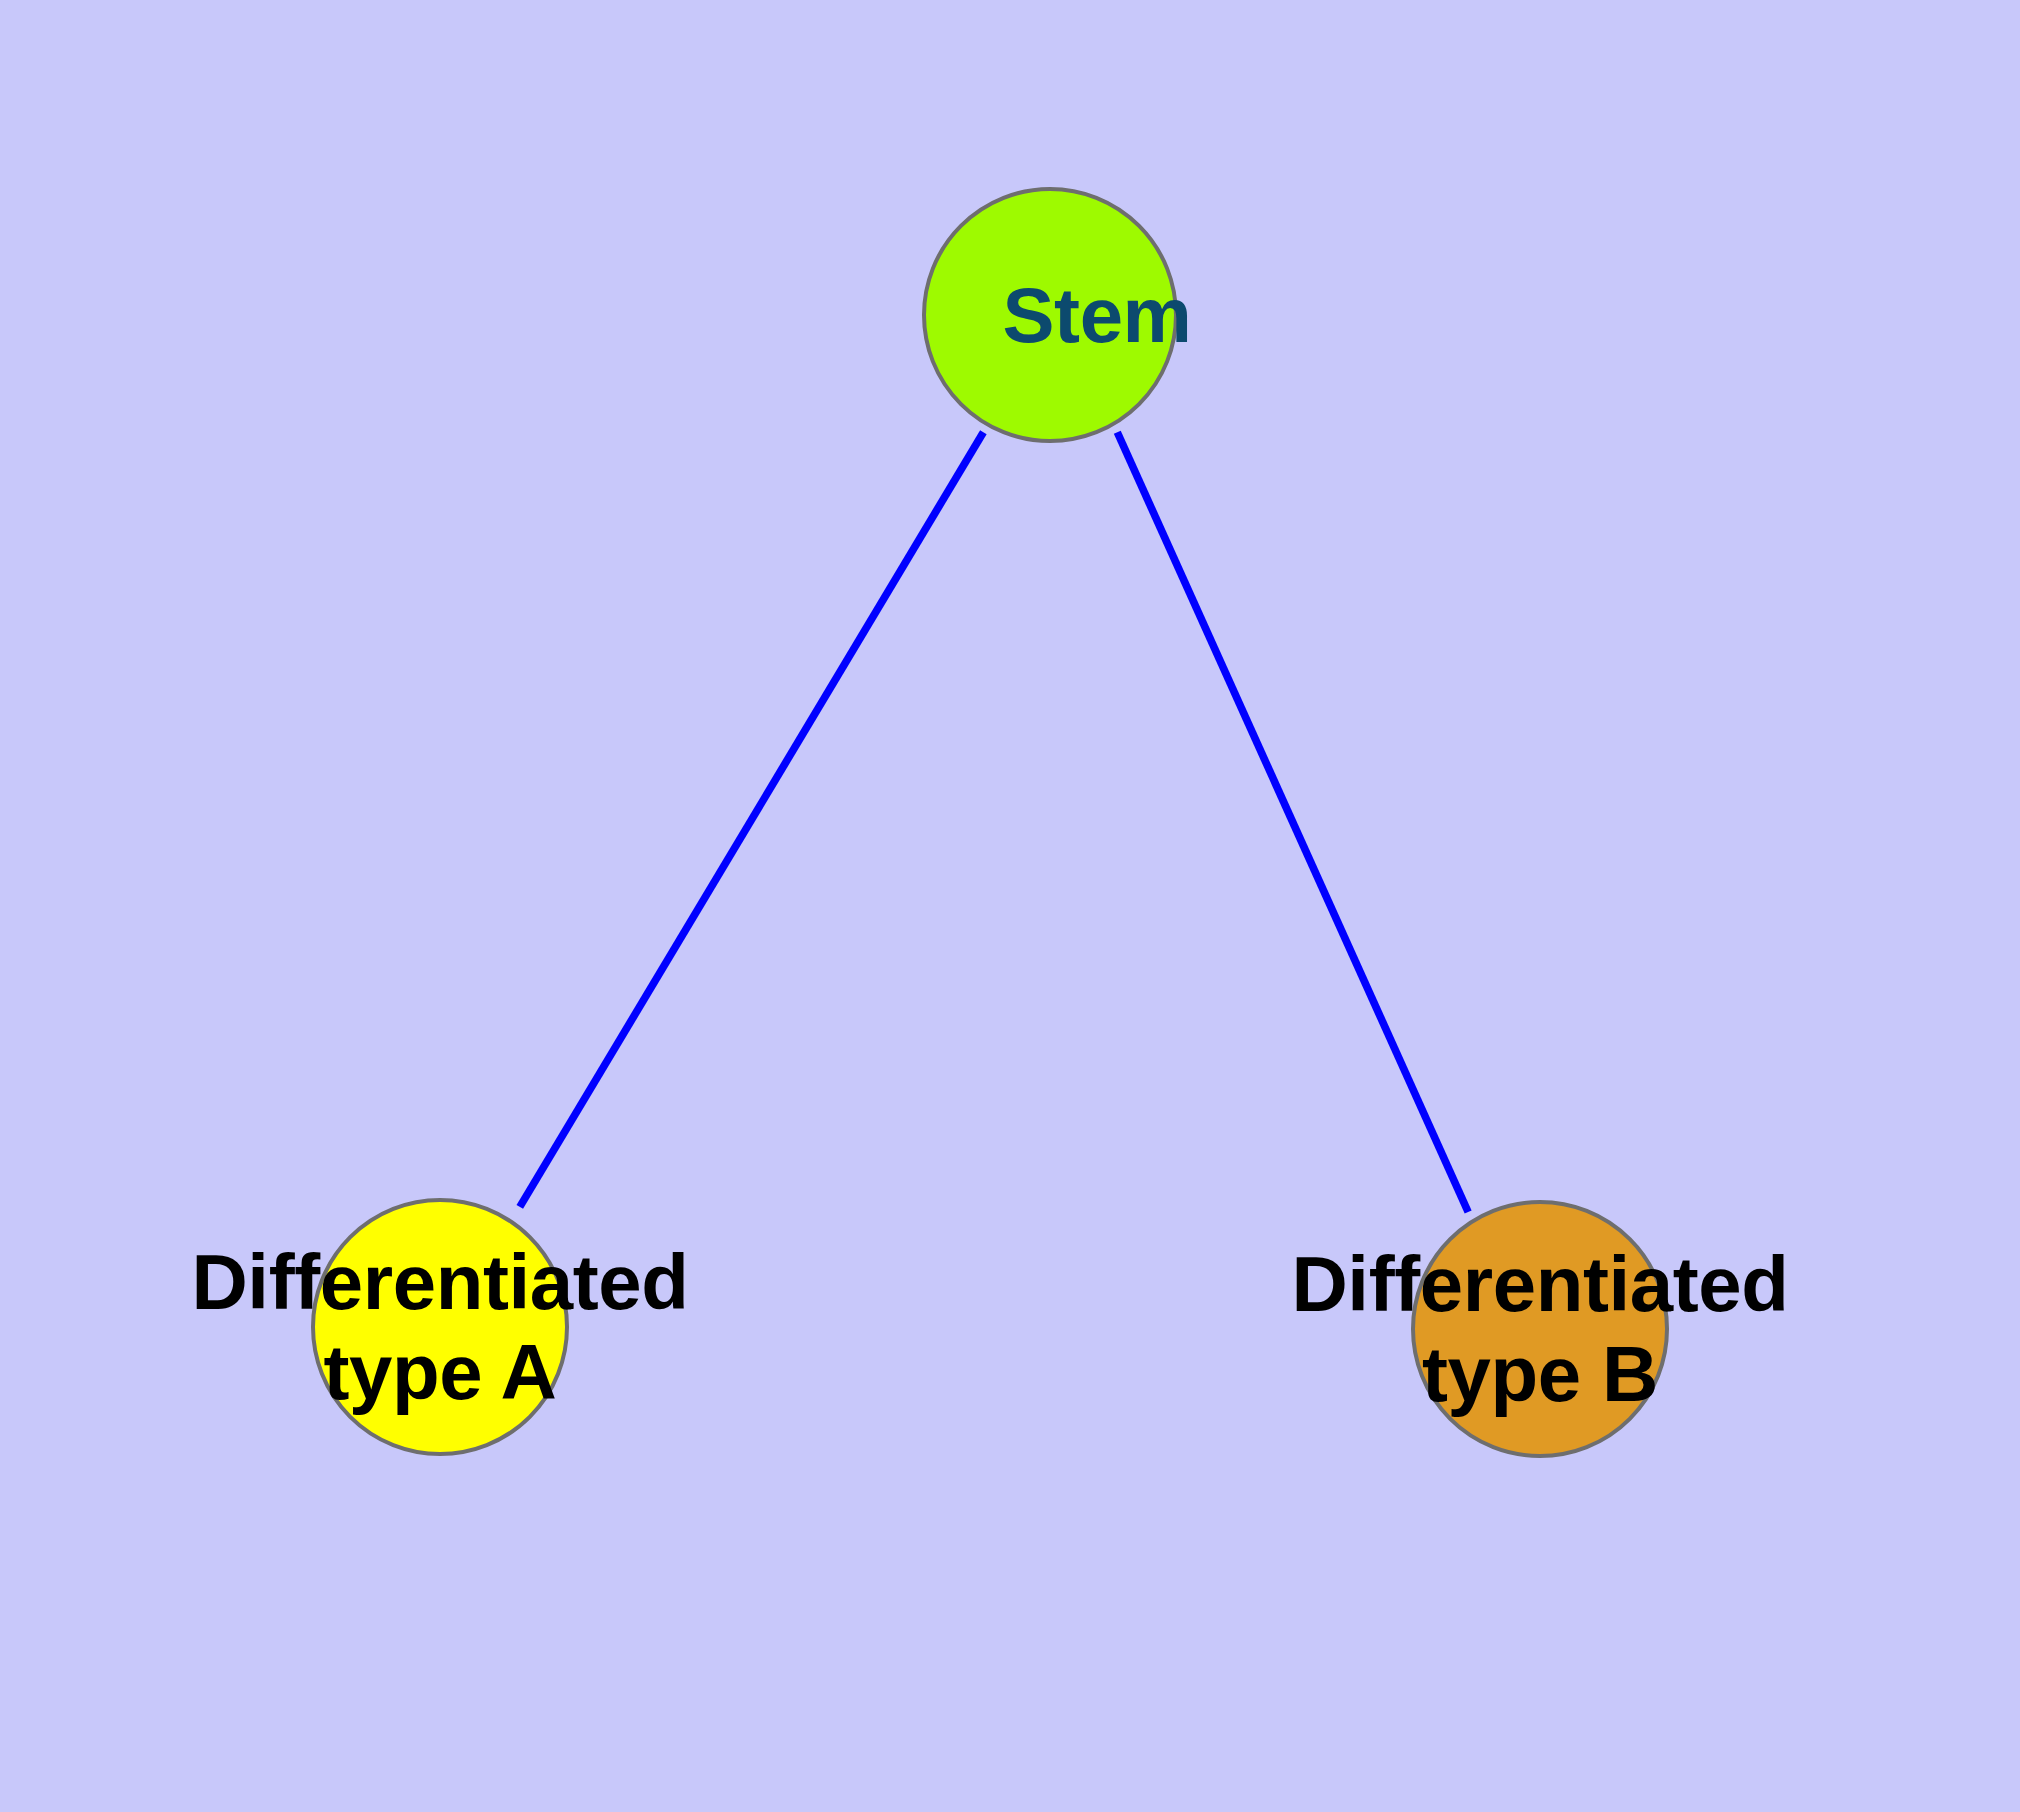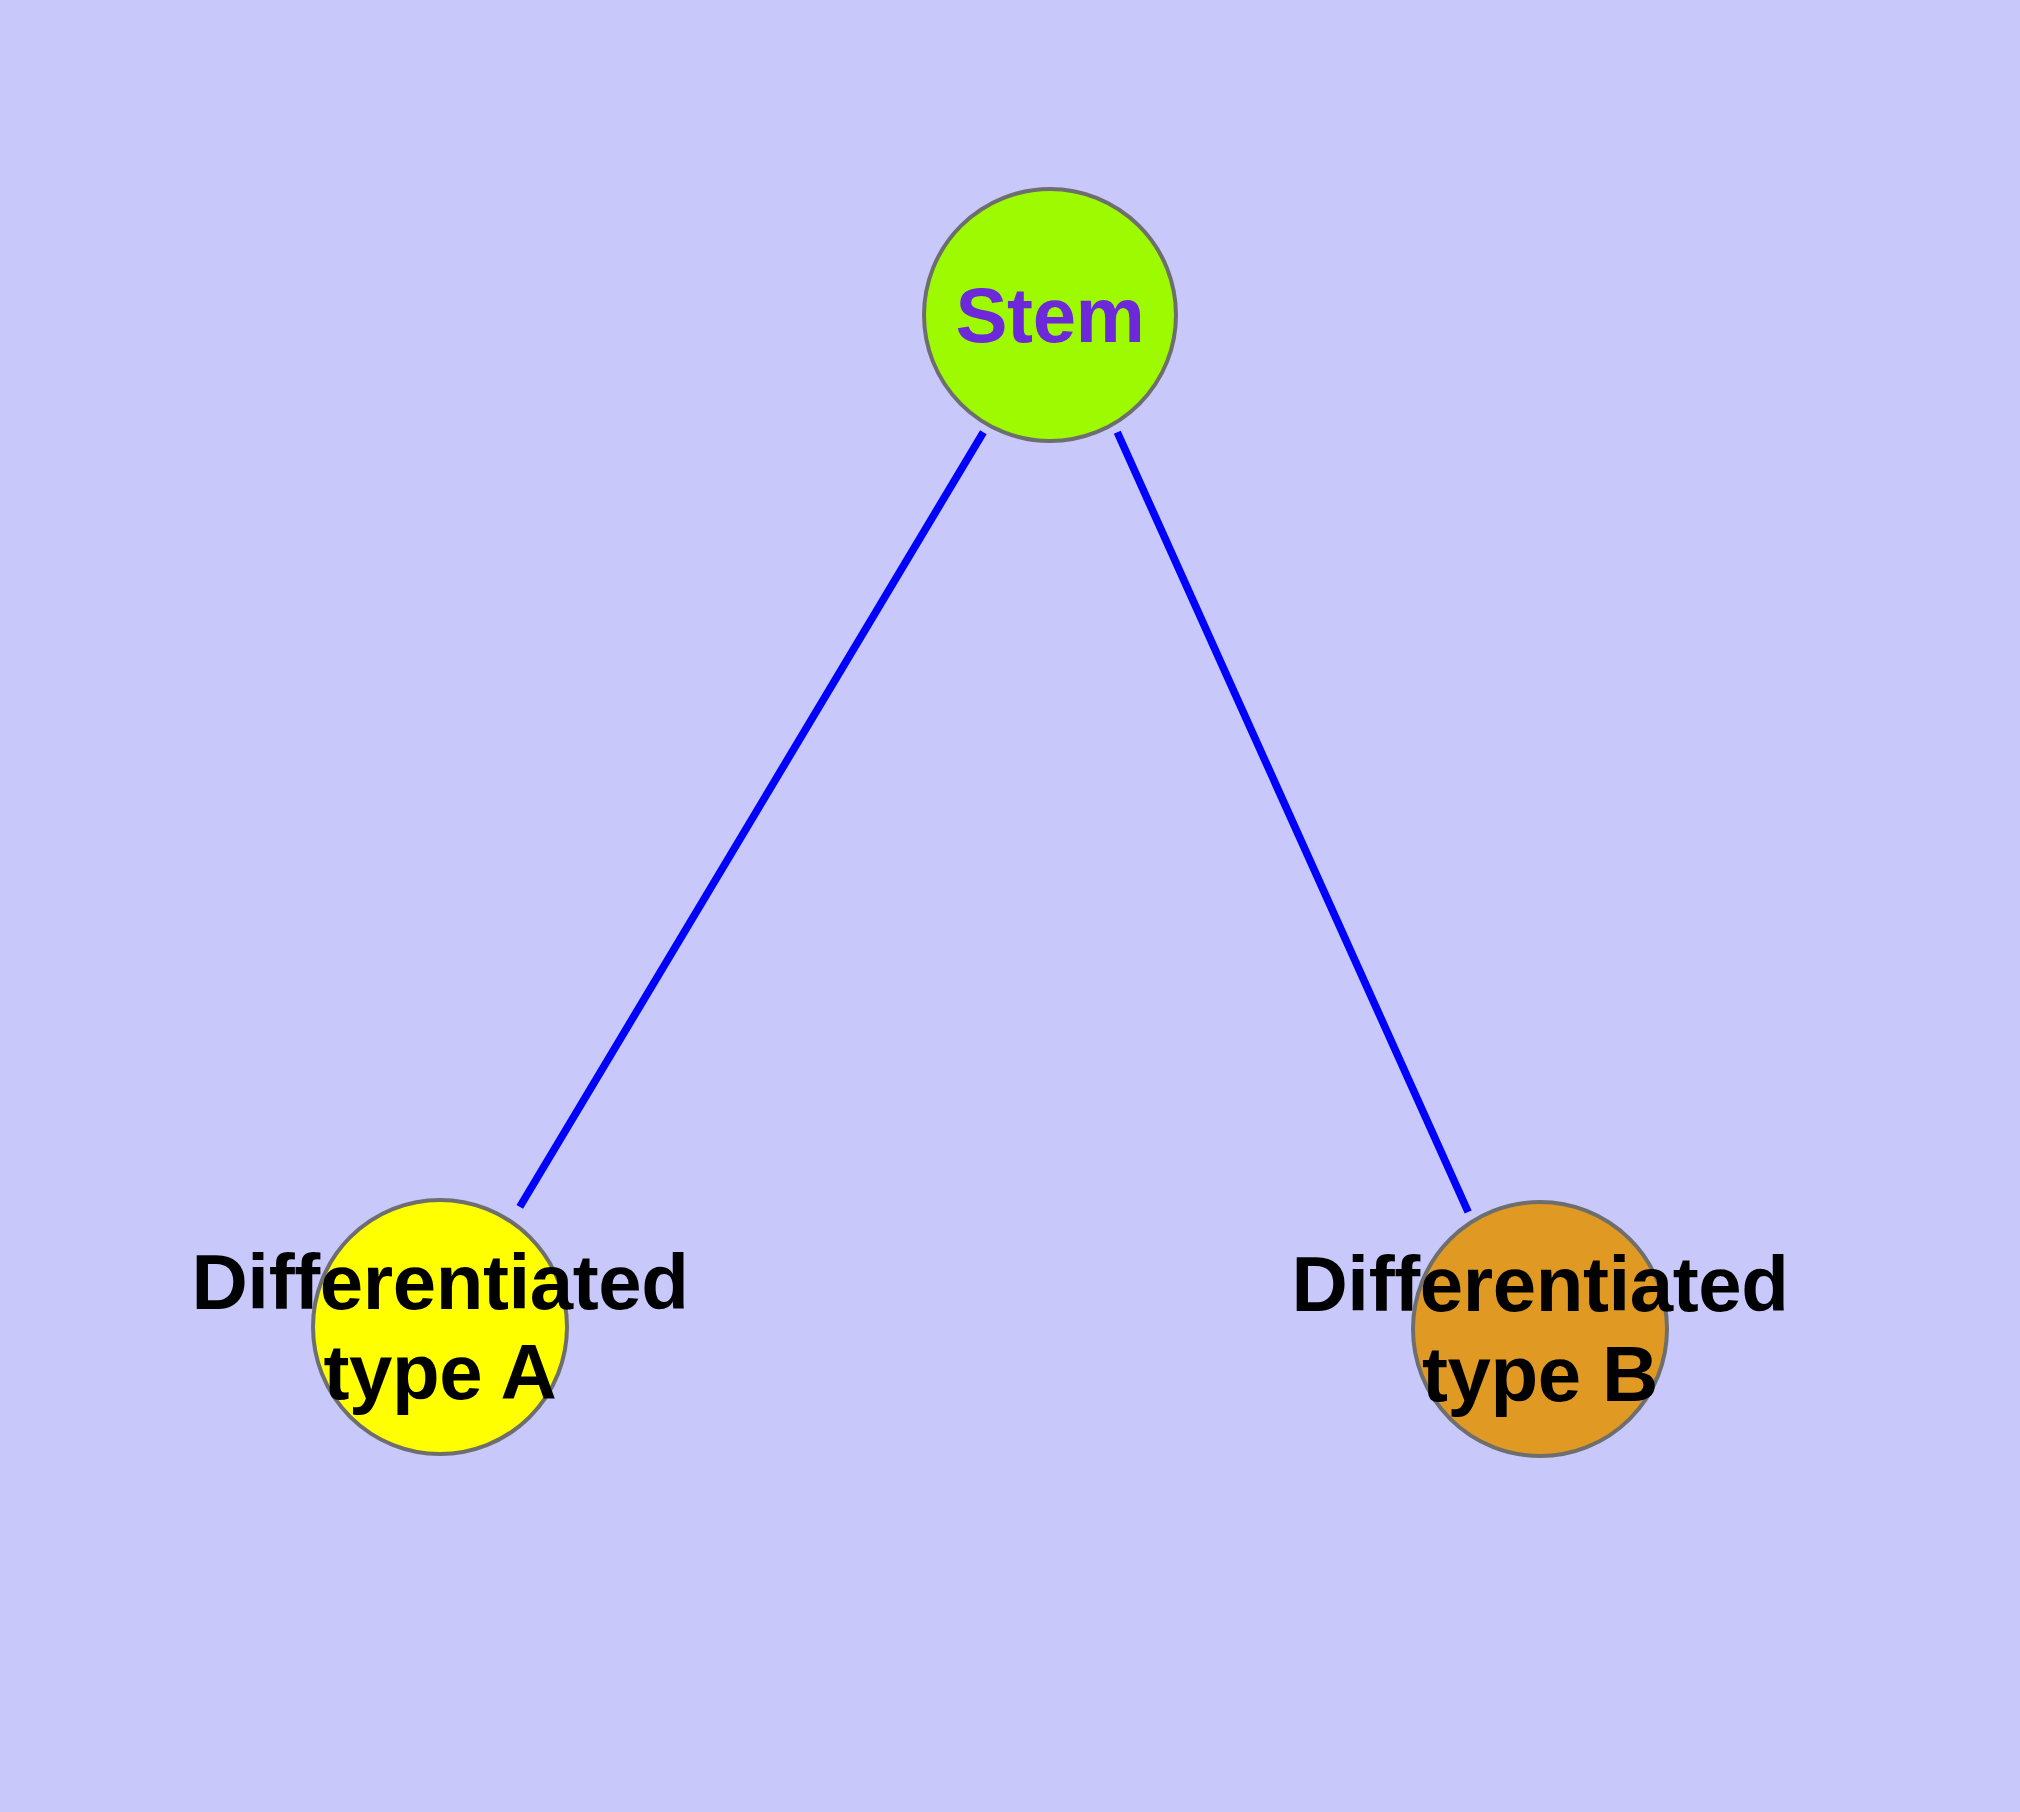--- a/index.html
+++ b/index.html
@@ -69,21 +69,21 @@
 
   <svg id="edge-layer" viewBox="0 0 2384 2138" xmlns="http://www.w3.org/2000/svg">
     <g id="edges-group">
         <line x1="1160" y1="510" x2="613" y2="1424" stroke="#0000ff" stroke-width="9" stroke-linecap="butt"></line>
         <line x1="1318" y1="510" x2="1732" y2="1430" stroke="#0000ff" stroke-width="9" stroke-linecap="butt"></line>
       </g>
   </svg>
 
   <div id="node-layer">
       <div class="graph-node" style="left: 922px; top: 187px; width: 256px; height: 256px; background: rgb(158, 250, 0); border-color: rgb(110, 110, 110); border-width: 4.2px;">
-        <div class="node-label" style="font-size: 78px; color: #6d28d9;">Stem</div>
+        <div class="node-label" style="font-size: 78px; color: #0c4a6e; margin-left: 47px;">Stem</div>
       </div>
       <div class="graph-node" style="left: 311px; top: 1198px; width: 258px; height: 258px; background: rgb(255, 255, 0); border-color: rgb(110, 110, 110); border-width: 4.2px;">
         <div class="node-label" style="font-size: 78px; color: rgb(0, 0, 0);">Differentiated
 type A</div>
       </div>
       <div class="graph-node" style="left: 1411px; top: 1200px; width: 258px; height: 258px; background: rgb(224, 154, 36); border-color: rgb(110, 110, 110); border-width: 4.2px;">
         <div class="node-label" style="font-size: 78px; color: rgb(0, 0, 0);">Differentiated
 type B</div>
       </div>
     </div>

